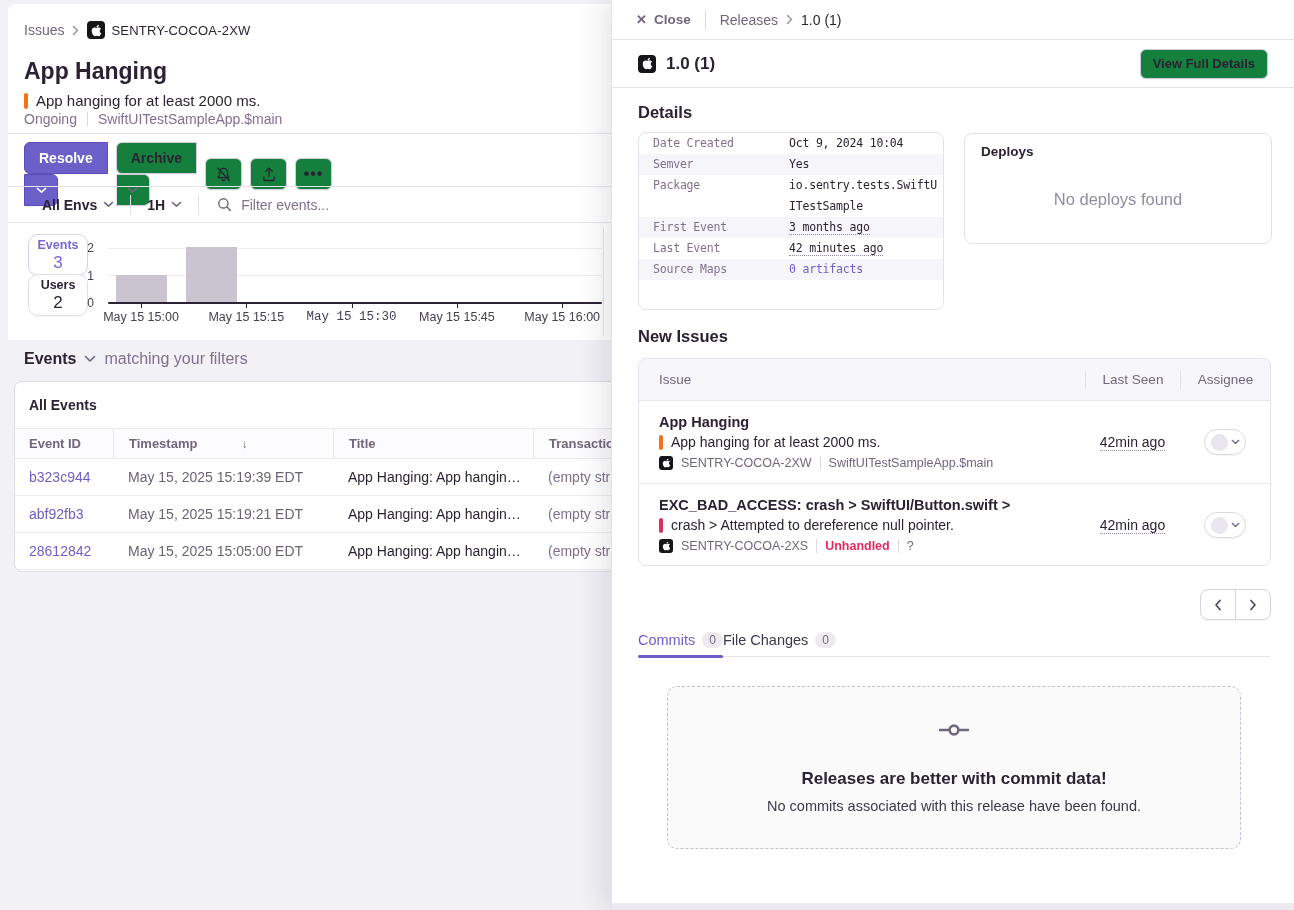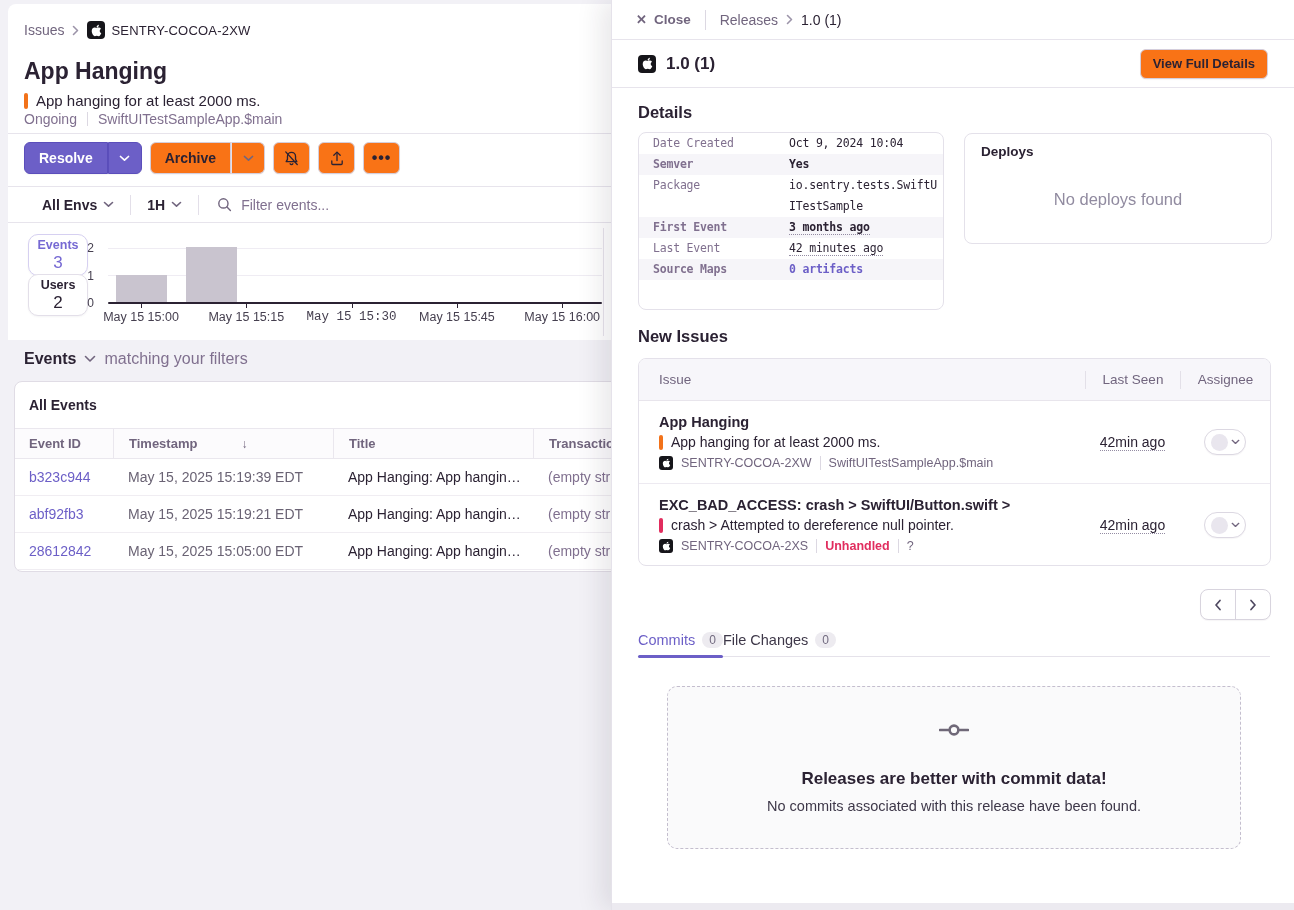--- a/index.html
+++ b/index.html
@@ -15,22 +15,22 @@
   .apple-chip { display:inline-flex; align-items:center; justify-content:center; width:18px; height:18px; background:#16151A; border-radius:4px; flex:0 0 auto; }
   .apple-chip.sm { width:14px; height:14px; border-radius:3px; }
   .issue-title { position:absolute; left:16px; top:54px; font-size:23px; font-weight:700; color:#2B2233; }
   .issue-msg { position:absolute; left:16px; top:88px; display:flex; align-items:center; gap:8px; font-size:15px; color:#2B2233; }
   .level-bar { width:4px; height:16px; border-radius:2px; flex:0 0 auto; }
   .issue-meta { position:absolute; left:16px; top:107px; display:flex; align-items:center; gap:10px; font-size:14px; color:#80708F; }
   .meta-div { width:1px; height:14px; background:#DCD8E2; }
   .hdr-divider { position:absolute; left:0; right:0; top:129px; height:1px; background:#E7E4EC; }
 
   .actions { position:absolute; left:16px; top:138px; display:flex; align-items:center; gap:8px; }
-  .btn { display:inline-flex; align-items:center; justify-content:center; height:32px; border-radius:6px; font-size:14px; font-weight:700; cursor:pointer; background:#f97316; border:1px solid #D4CEDC; box-shadow:0 1px 1px rgba(43,34,51,.04); color:#2B2233; }
-  .split { display:inline-flex; }
+  .btn { display:inline-flex; align-items:center; justify-content:center; height:32px; border-radius:6px; font-size:14px; font-weight:700; cursor:pointer; background:#15803d; border:1px solid #D4CEDC; box-shadow:0 1px 1px rgba(43,34,51,.04); color:#2B2233; }
+  .split { display:inline-flex;flex-direction:column; }
   .split > .main { border-radius:6px 0 0 6px; padding:0 14px; }
   .split > .caret { border-radius:0 6px 6px 0; width:34px; border-left:none; }
   .btn.primary { background:#6C5FC7; border-color:#5B4EBB; color:#fff; }
   .split > .caret.primary { border-left:1px solid #5B4EBB; }
   .split > .caret.plain { border-left:1px solid #E3DFE9; }
   .icon-btn { width:37px; }
   .dots { font-size:16px; letter-spacing:1px; font-weight:700; color:#2B2233; }
 
   .filterbar { position:absolute; left:0; right:0; top:182px; height:37px; border-top:1px solid #E7E4EC; border-bottom:1px solid #E7E4EC; display:flex; align-items:center; }
   .fb-item { display:flex; align-items:center; gap:6px; font-size:14px; font-weight:700; color:#2B2233; padding:0 16px 0 34px; }
@@ -91,21 +91,21 @@
   .d-crumb-cur { color:#2B2233; }
   .d-relhead { height:48px; border-bottom:1px solid #E7E4EC; display:flex; align-items:center; padding:0 26px; gap:10px; }
   .d-relname { font-size:17px; font-weight:700; color:#2B2233; }
   .d-viewfull { margin-left:auto; height:30px; padding:0 12px; font-size:13px; }
 
   .d-section-h { position:absolute; left:26px; font-size:16.5px; font-weight:700; color:#2B2233; }
   .panel { position:absolute; background:#fff; border:1px solid #E4E1EA; border-radius:8px; }
   .panel-title { font-size:13.5px; font-weight:700; color:#2B2233; }
 
   .kv-row { display:flex; font-family:"DejaVu Sans Mono", monospace; font-size:11.5px; letter-spacing:-0.2px; line-height:21px; padding:0 0 0 14px; }
-  .kv-row.striped { background:#F6F5F9;font-weight:bold; }
+  .kv-row.striped { background:#F6F5F9; }
   .kv-label { width:136px; color:#80708F; flex:0 0 auto; }
   .kv-value { width:162px; color:#2B2233; word-break:break-all; }
   .dotted-u { border-bottom:1px dotted #948CA3; }
   .kv-link { color:#6C5FC7; cursor:pointer; }
 
   .deploys-empty { position:absolute; left:0; right:0; top:56px; text-align:center; font-size:16.5px; color:#918BA0; }
 
   .ni-table { position:absolute; left:26px; top:358px; width:633px; height:208px; background:#fff; border:1px solid #E4E1EA; border-radius:8px; overflow:hidden; }
   .ni-header { height:42px; background:#F7F6FA; border-bottom:1px solid #E8E5EC; display:flex; align-items:center; font-size:13.5px; color:#71657E; }
   .ni-col-issue { flex:1; padding-left:20px; }

